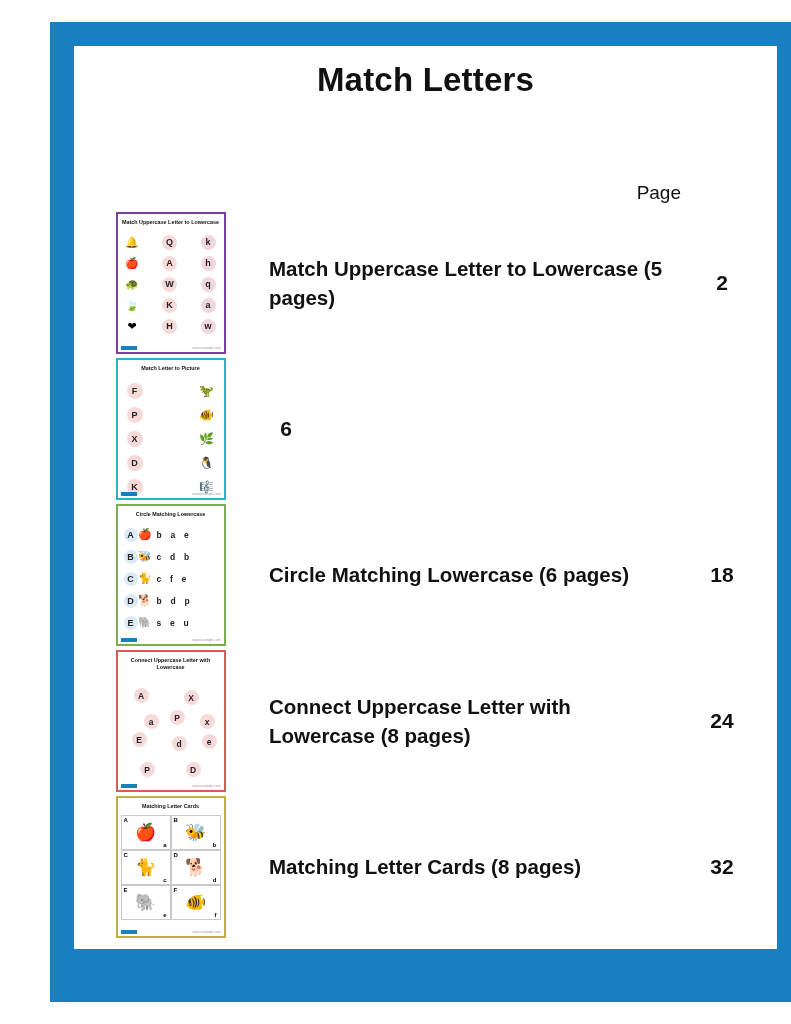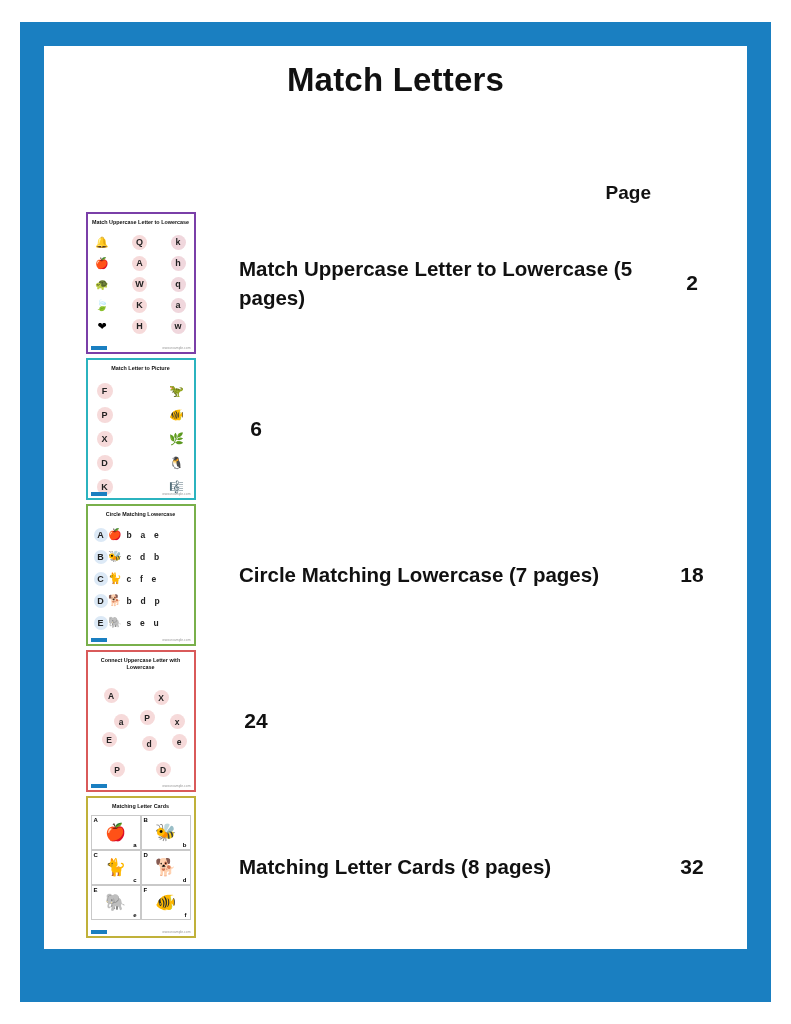--- a/index.html
+++ b/index.html
@@ -12,20 +12,21 @@
     height: 1024px;
     font-family: "Liberation Sans", sans-serif;
     overflow: hidden;
   }
   .page {
     position: relative;
     width: 706px;
     height: 1024px;
     background: #ffffff;
     box-sizing: border-box;
+    margin-left: 30px;
   }
   .blue-border {
     position: absolute;
     left: 20px;
     top: 22px;
     width: 751px;
     height: 980px;
     background: #1a7fc1;
     box-sizing: border-box;
   }
@@ -49,21 +50,21 @@
     font-weight: bold;
     color: #111111;
     line-height: 1.33;
     letter-spacing: 0.2px;
   }
   .page-col-label {
     position: absolute;
     right: 55px;
     top: 182px;
     font-size: 19px;
-    font-weight: bold;
+    font-weight: normal;
     color: #111111;
   }
   .toc {
     position: absolute;
     left: 44px;
     top: 210px;
     width: 703px;
   }
   .toc-row {
     position: relative;
@@ -335,21 +336,21 @@
               <span class="pic">🐘</span>
               <span class="opts">s e u</span>
             </div>
           </div>
           <div class="th-foot">
             <span class="fl"></span>
             <span class="fr">www.example.com</span>
           </div>
         </div>
       </div>
-      <div class="toc-text">Circle Matching Lowercase (7 pages)</div>
+      <div class="toc-text">Circle Matching Lowercase (6 pages)</div>
       <div class="toc-page">18</div>
     </div>
 
     <div class="toc-row">
       <div class="thumb-wrap">
         <div class="thumb t4">
           <div class="th-title">Connect Uppercase Letter with Lowercase</div>
           <div class="field">
             <span class="b" style="left:12px; top:22px;">A</span>
             <span class="b" style="left:62px; top:24px;">X</span>
@@ -361,20 +362,21 @@
             <span class="b" style="left:50px; top:70px;">d</span>
             <span class="b" style="left:18px; top:96px;">P</span>
             <span class="b" style="left:64px; top:96px;">D</span>
           </div>
           <div class="th-foot">
             <span class="fl"></span>
             <span class="fr">www.example.com</span>
           </div>
         </div>
       </div>
+      <div class="toc-text">Connect Uppercase Letter with Lowercase (8 pages)</div>
       <div class="toc-page">24</div>
     </div>
 
     <div class="toc-row">
       <div class="thumb-wrap">
         <div class="thumb t5">
           <div class="th-title">Matching Letter Cards</div>
           <div class="grid">
             <div class="cell">
               <span class="ul">A</span>

